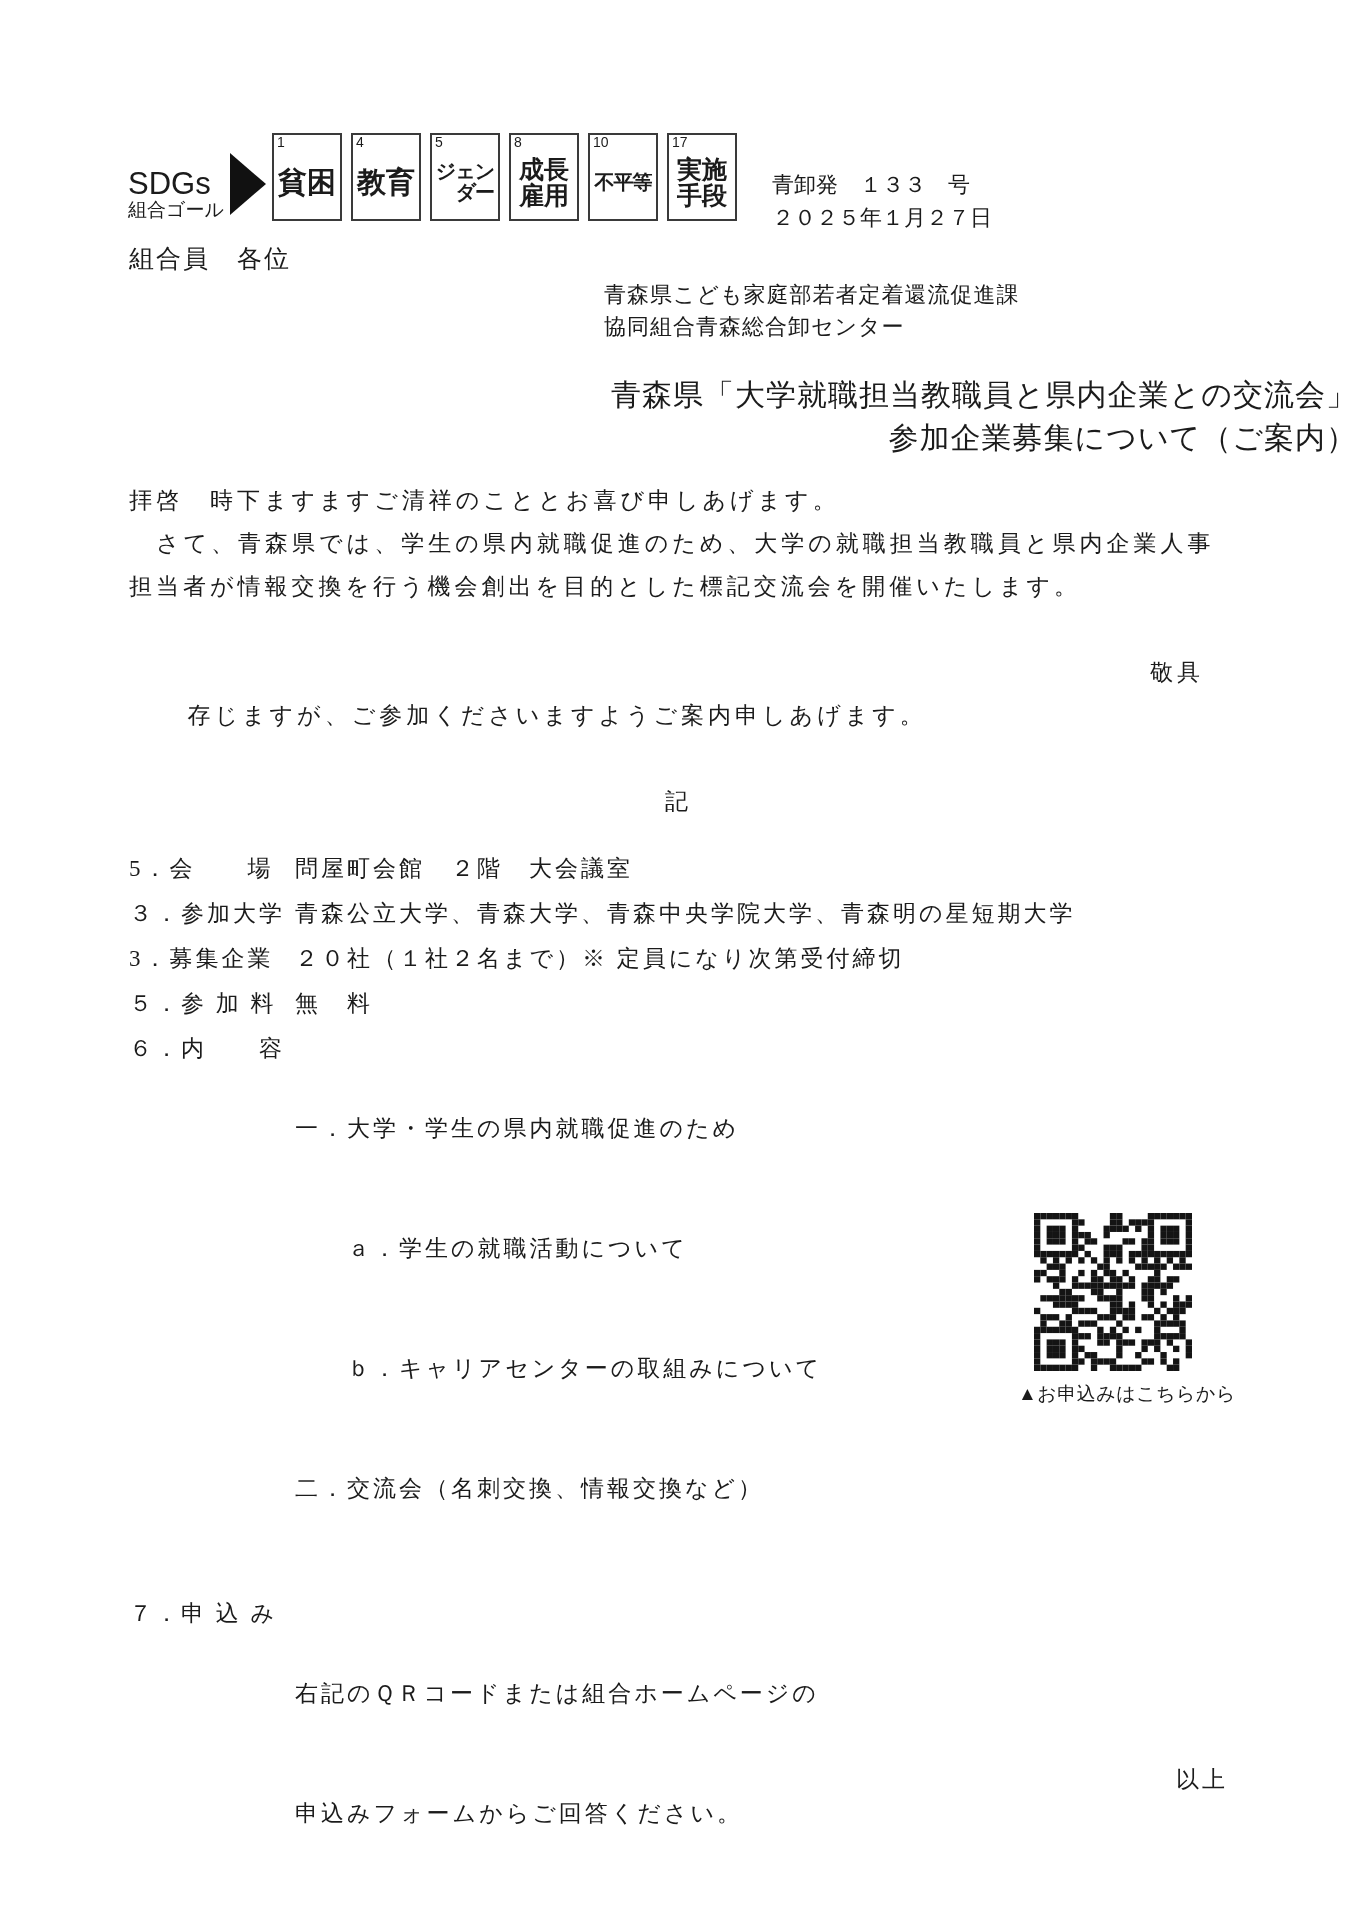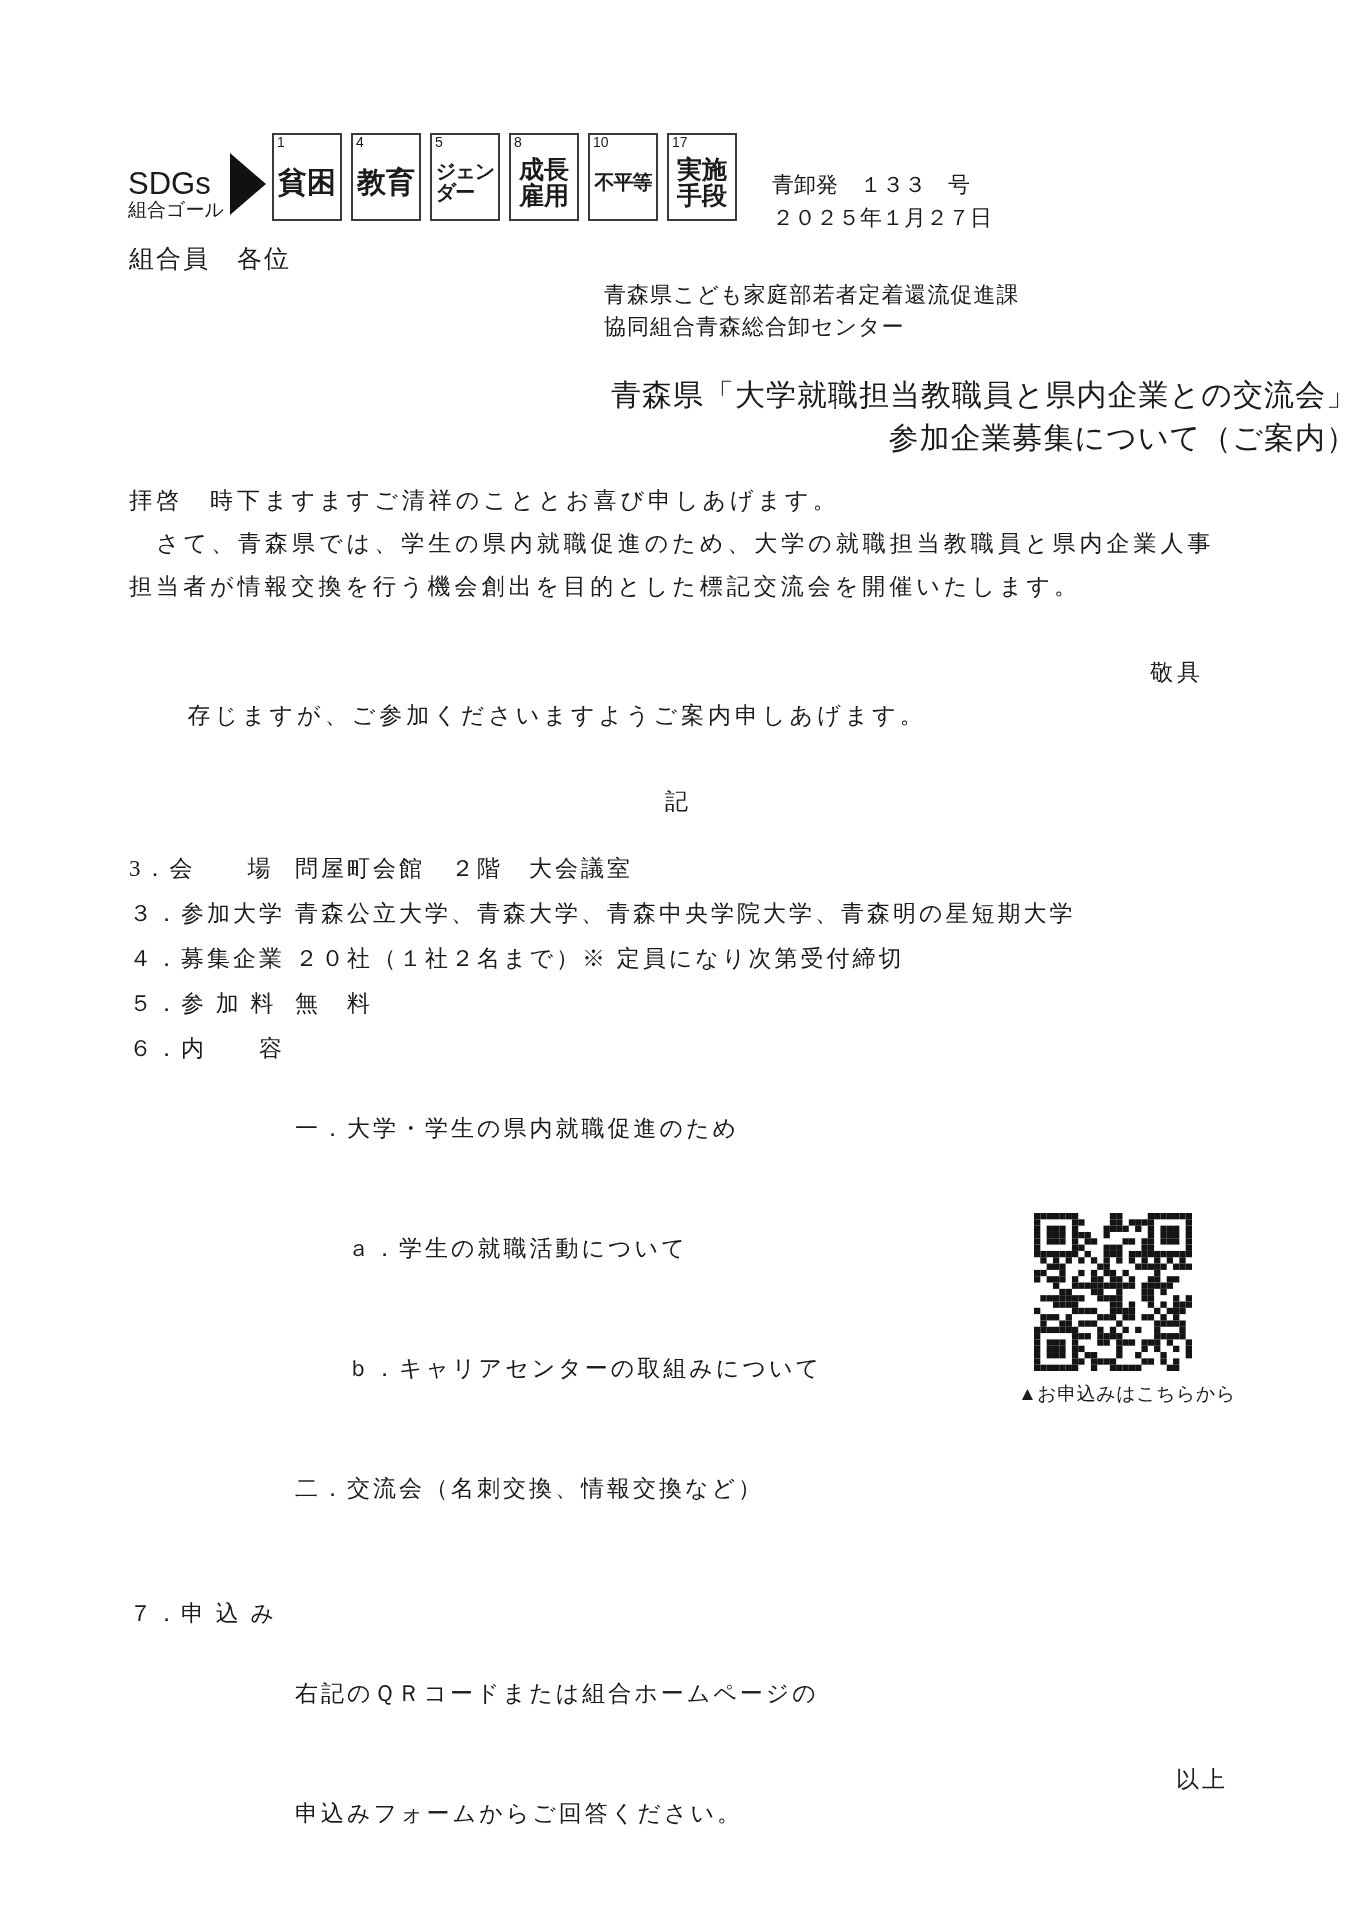--- a/index.html
+++ b/index.html
@@ -14,21 +14,21 @@
   .brand-top { font-size:31px;margin-top:24px; }
   .brand-bottom { font-size:19px; }
   .sdgs-arrow { width:0; height:0; border-left:36px solid #111;
     border-top:31px solid transparent; border-bottom:31px solid transparent;
     margin:0 6px 6px 6px; }
   .goals { display:flex; gap:9px; }
   .goal-box { position:relative; width:66px; height:84px; border:2px solid #3a3a3a;
     background:#fff; display:flex; align-items:center; justify-content:center;
     font-family:"Liberation Sans","DejaVu Sans",sans-serif; }
   .goal-num { position:absolute; top:0; left:3px; font-size:14px; line-height:1.1; }
-  .goal-label { white-space:pre-line; text-align:left; line-height:1.05;
+  .goal-label { white-space:pre-line; text-align:right; line-height:1.05;
     font-weight:700; margin-top:10px; }
   .goal-box:nth-child(1) .goal-label, .goal-box:nth-child(2) .goal-label { font-size:29px; }
   .goal-box:nth-child(3) .goal-label { font-size:20px; letter-spacing:-1px; }
   .goal-box:nth-child(4) .goal-label, .goal-box:nth-child(6) .goal-label { font-size:25px; }
   .goal-box:nth-child(5) .goal-label { font-size:20px; letter-spacing:-1px; }
   
   .doc-head { position:absolute; left:772px; top:168px; font-size:22px; line-height:1.5; }
   .addressee { position:absolute; left:129px; top:242px; font-size:25px; letter-spacing:2px; }
   .sender { position:absolute; left:604px; top:279px; font-size:22px; line-height:1.45; letter-spacing:1px; }
   
@@ -118,29 +118,29 @@
     <div class="body-line">担当者が情報交換を行う機会創出を目的とした標記交流会を開催いたします。</div>
     <div class="body-line">
       <span class="keigu">敬具</span>
       <span>存じますが、ご参加くださいますようご案内申しあげます。</span>
     </div>
     <div class="body-line ki-line">記</div>
   </div>
 
   <div class="list-block">
     <div class="list-item">
-      <div class="item-label">3．会　　場</div>
+      <div class="item-label">5．会　　場</div>
       <div class="item-content">問屋町会館　２階　大会議室</div>
     </div>
     <div class="list-item">
       <div class="item-label">３．参加大学</div>
       <div class="item-content">青森公立大学、青森大学、青森中央学院大学、青森明の星短期大学</div>
     </div>
     <div class="list-item">
-      <div class="item-label">４．募集企業</div>
+      <div class="item-label">3．募集企業</div>
       <div class="item-content">２０社（１社２名まで）※ 定員になり次第受付締切</div>
     </div>
     <div class="list-item">
       <div class="item-label">５．参 加 料</div>
       <div class="item-content">無　料</div>
     </div>
     <div class="list-item">
       <div class="item-label">６．内　　容</div>
       <div class="item-content">
         <div>一．大学・学生の県内就職促進のため</div>

